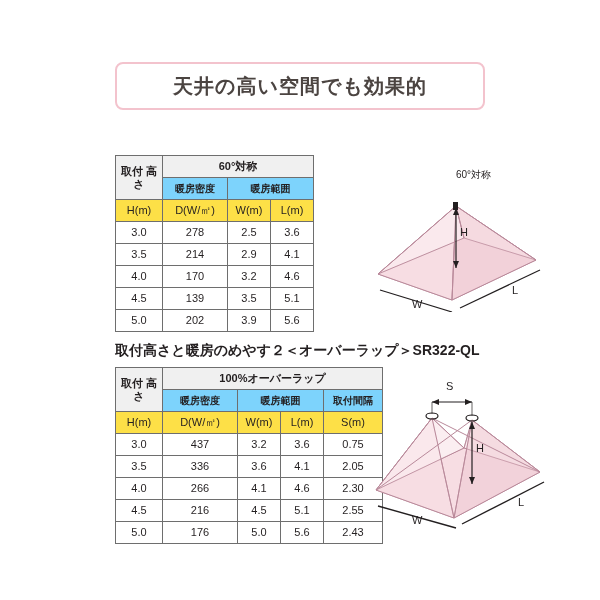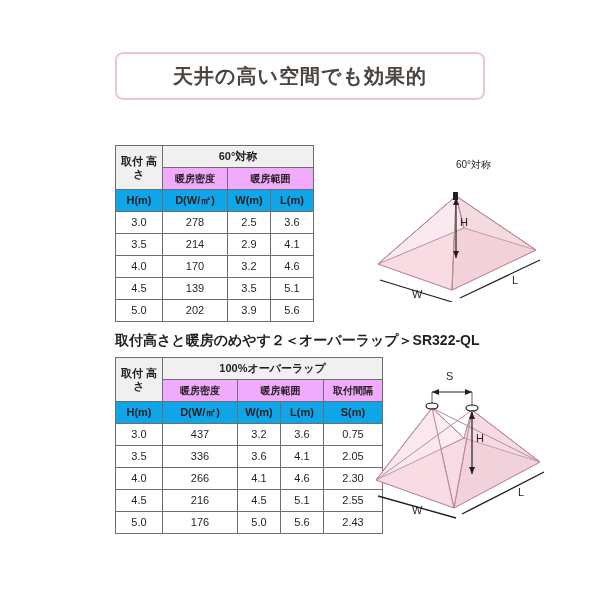--- a/index.html
+++ b/index.html
@@ -4,21 +4,21 @@
 <style>
   html,body{margin:0;padding:0;}
   body{
     width:600px;height:600px;
     background:#ffffff;
     font-family:"Liberation Sans", sans-serif;
     color:#231f20;
     position:relative;
     overflow:hidden;
   }
-  .page{position:absolute;left:0;top:2px;width:600px;height:512px;}
+  .page{position:absolute;left:0;top:12px;width:600px;height:512px;}
 
   
   .banner{
     position:absolute;left:115px;top:50px;width:370px;height:48px;
     border:2px solid #f3c3cd;border-radius:8px;background:#ffffff;
     box-sizing:border-box;
   }
   .banner-text{
     position:absolute;left:0;top:0;width:100%;height:100%;
     display:flex;align-items:center;justify-content:center;
@@ -45,23 +45,23 @@
     font-weight:normal;
     line-height:1.1;
   }
   #table1{left:115px;top:143px;}
   #table2{left:115px;top:355px;}
 
   #table1 td,#table1 th{height:21px;}
   #table2 td,#table2 th{height:21px;}
 
   .hdr{background:#f0f0f0;font-weight:bold;}
-  .hdr-sub{background:#f0abfc;font-size:10px;font-weight:bold;}
+  .hdr-sub{background:#7dd3fc;font-size:10px;font-weight:bold;}
   .corner{background:#f0f0f0;font-weight:bold;font-size:11px;}
-  .unit-row td{background:#0ea5e9;font-size:11px;font-weight:bold;}
+  .unit-row td{background:#fde047;font-size:11px;font-weight:normal;}
   .w-h{width:46px;}
   .w-d{width:64px;}
   .w-w{width:42px;}
   .w-l{width:42px;}
   .w-s{width:58px;}
   .w-d2{width:74px;}
 
   
   .diagram{position:absolute;}
   #diagram1{left:360px;top:150px;width:230px;height:150px;}

